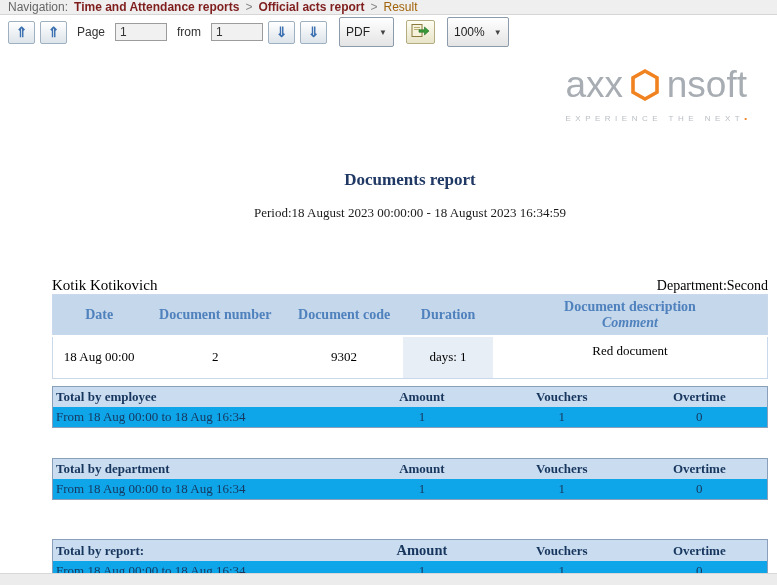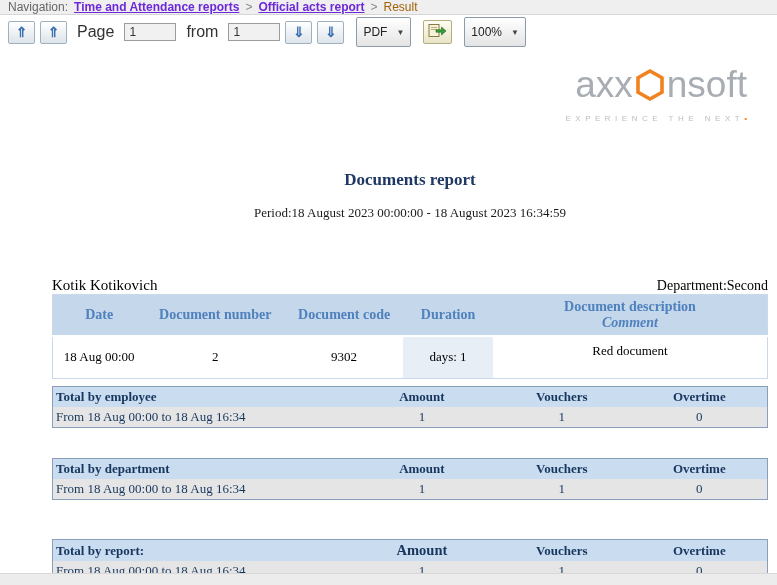--- a/index.html
+++ b/index.html
@@ -8,52 +8,52 @@
     width:777px; height:585px; position:relative; overflow:hidden;
     background:#ffffff; font-family:"Liberation Sans", sans-serif;
   }
 
   
   .navbar {
     background:#efefef; border-bottom:1px solid #d6d6d6;
     padding:4px 8px; font-size:12px; color:#666;
     display:flex; align-items:center; gap:6px; height:15px;
   }
-  .navlink { color:#6d28d9; font-weight:bold; cursor:pointer;text-decoration:underline; }
+  .navlink { color:#7f1d1d; font-weight:bold; cursor:pointer; }
   .nav-sep { color:#888; }
   .nav-current { color:#a16207; }
 
   
   .toolbar { display:flex; align-items:center; padding:6px 8px 8px 8px; gap:5px; height:36px; }
   .tb-btn {
     width:27px; height:23px; display:flex; align-items:center; justify-content:center;
     background:linear-gradient(#ffffff,#dde4ea); border:1px solid #9fb1c1; border-radius:2px;
     color:#3a6fb0; font-size:14px; font-weight:bold; cursor:pointer; padding:0;
   }
-  .tb-label { font-size:16px; color:#333; margin:0 5px; }
+  .tb-label { font-size:12px; color:#333; margin:0 5px; }
   .tb-input {
     width:52px; height:18px; border:1px solid #9c9c9c; background:#f1f1f1;
     font-size:12px; padding:1px 4px; color:#333; font-family:"Liberation Sans",sans-serif;
   }
   .select-box {
     display:inline-flex; align-items:center; gap:9px; border:1px solid #8b9bab;
     background:linear-gradient(#ffffff,#e4e4e4); padding:3px 6px; font-size:12px;
     color:#222; border-radius:2px; margin-left:7px; cursor:pointer; height:30px;
   }
   .select-box .dd { font-size:8px; color:#444; }
   .export-btn {
     width:29px; height:24px; display:flex; align-items:center; justify-content:center;
     background:linear-gradient(#fdfdf2,#e8e4c8); border:1px solid #b4ac82; border-radius:2px;
     margin-left:7px; cursor:pointer; padding:0;
   }
 
   
   .logo-wrap { position:absolute; top:66px; right:30px; text-align:right; }
   .logo-text {
-    display:flex; align-items:center; justify-content:flex-end;
+    display:flex; align-items:center; justify-content:space-between;
     font-size:37px; color:#a7adb3; line-height:1;
   }
   .logo-text .hex { margin:0 1px; display:inline-flex; }
   .tagline {
     margin-top:11px; font-size:8px; letter-spacing:4.5px; color:#b9bec3;
     white-space:nowrap; text-align:right;
   }
   .tagline .mark { color:#f08220; letter-spacing:0; }
 
   
@@ -71,21 +71,21 @@
     background:#c5d7eb; color:#4f81bd; font-size:14px; font-weight:bold;
     padding:2px; height:41px; border-bottom:2px solid #ffffff; vertical-align:middle;
   }
   .main-table th .sub { font-style:italic; }
   .main-table td { font-size:13px; text-align:center; padding:4px 2px; height:43px; vertical-align:middle; }
   .main-table td.duration { background:#e8eef6; }
   .main-table td.desc { vertical-align:top; padding-top:6px; }
 
   .total-table { border:1px solid #8aa0ba; }
   .total-table .hd { background:#cadcf0; }
-  .total-table .bd { background:#e5e5e5; }
+  .total-table .bd { background:#0ea5e9; }
   .total-table th, .total-table td {
     font-size:13px; color:#17365d; padding:2px 3px; height:19px; font-weight:normal;
   }
   .total-table .t-title { text-align:left; font-weight:bold; }
   .total-table .t-col { text-align:center; font-weight:bold; }
   .total-table .t-range { text-align:left; }
   .total-table .t-val { text-align:center; }
   .mt-first { margin-top:7px; }
   .mt-mid { margin-top:30px; }
   .mt-last { margin-top:39px; }

